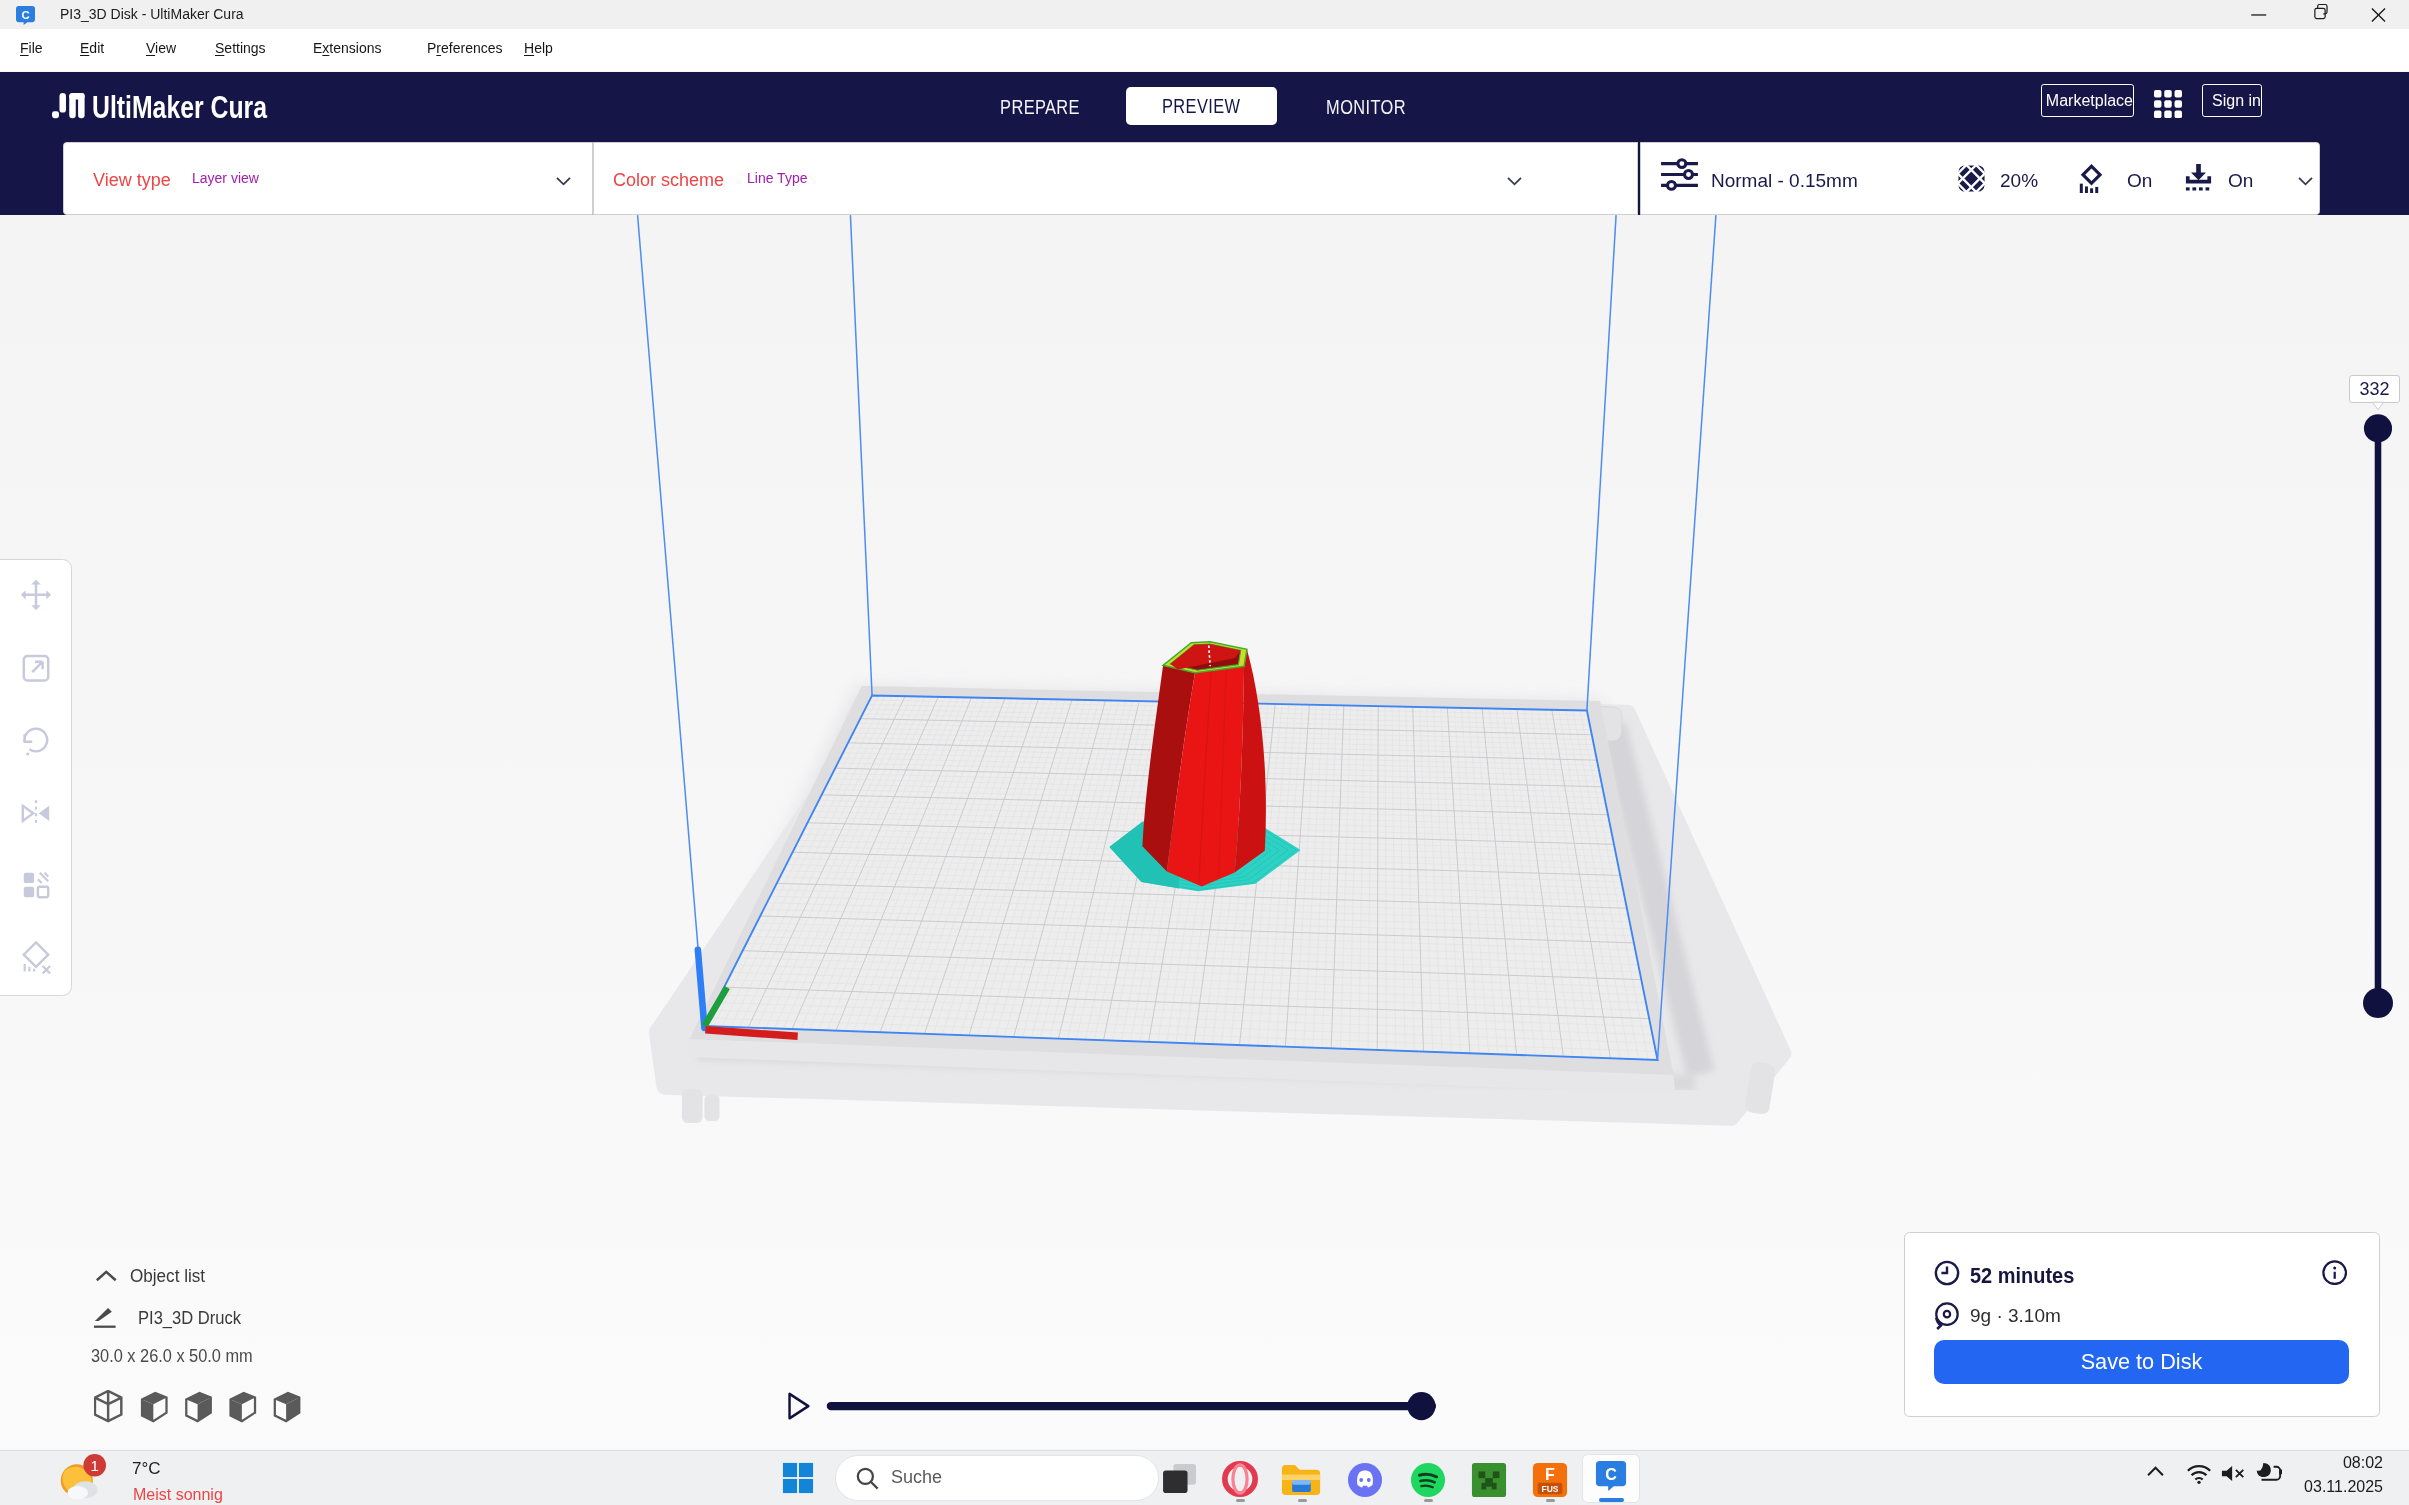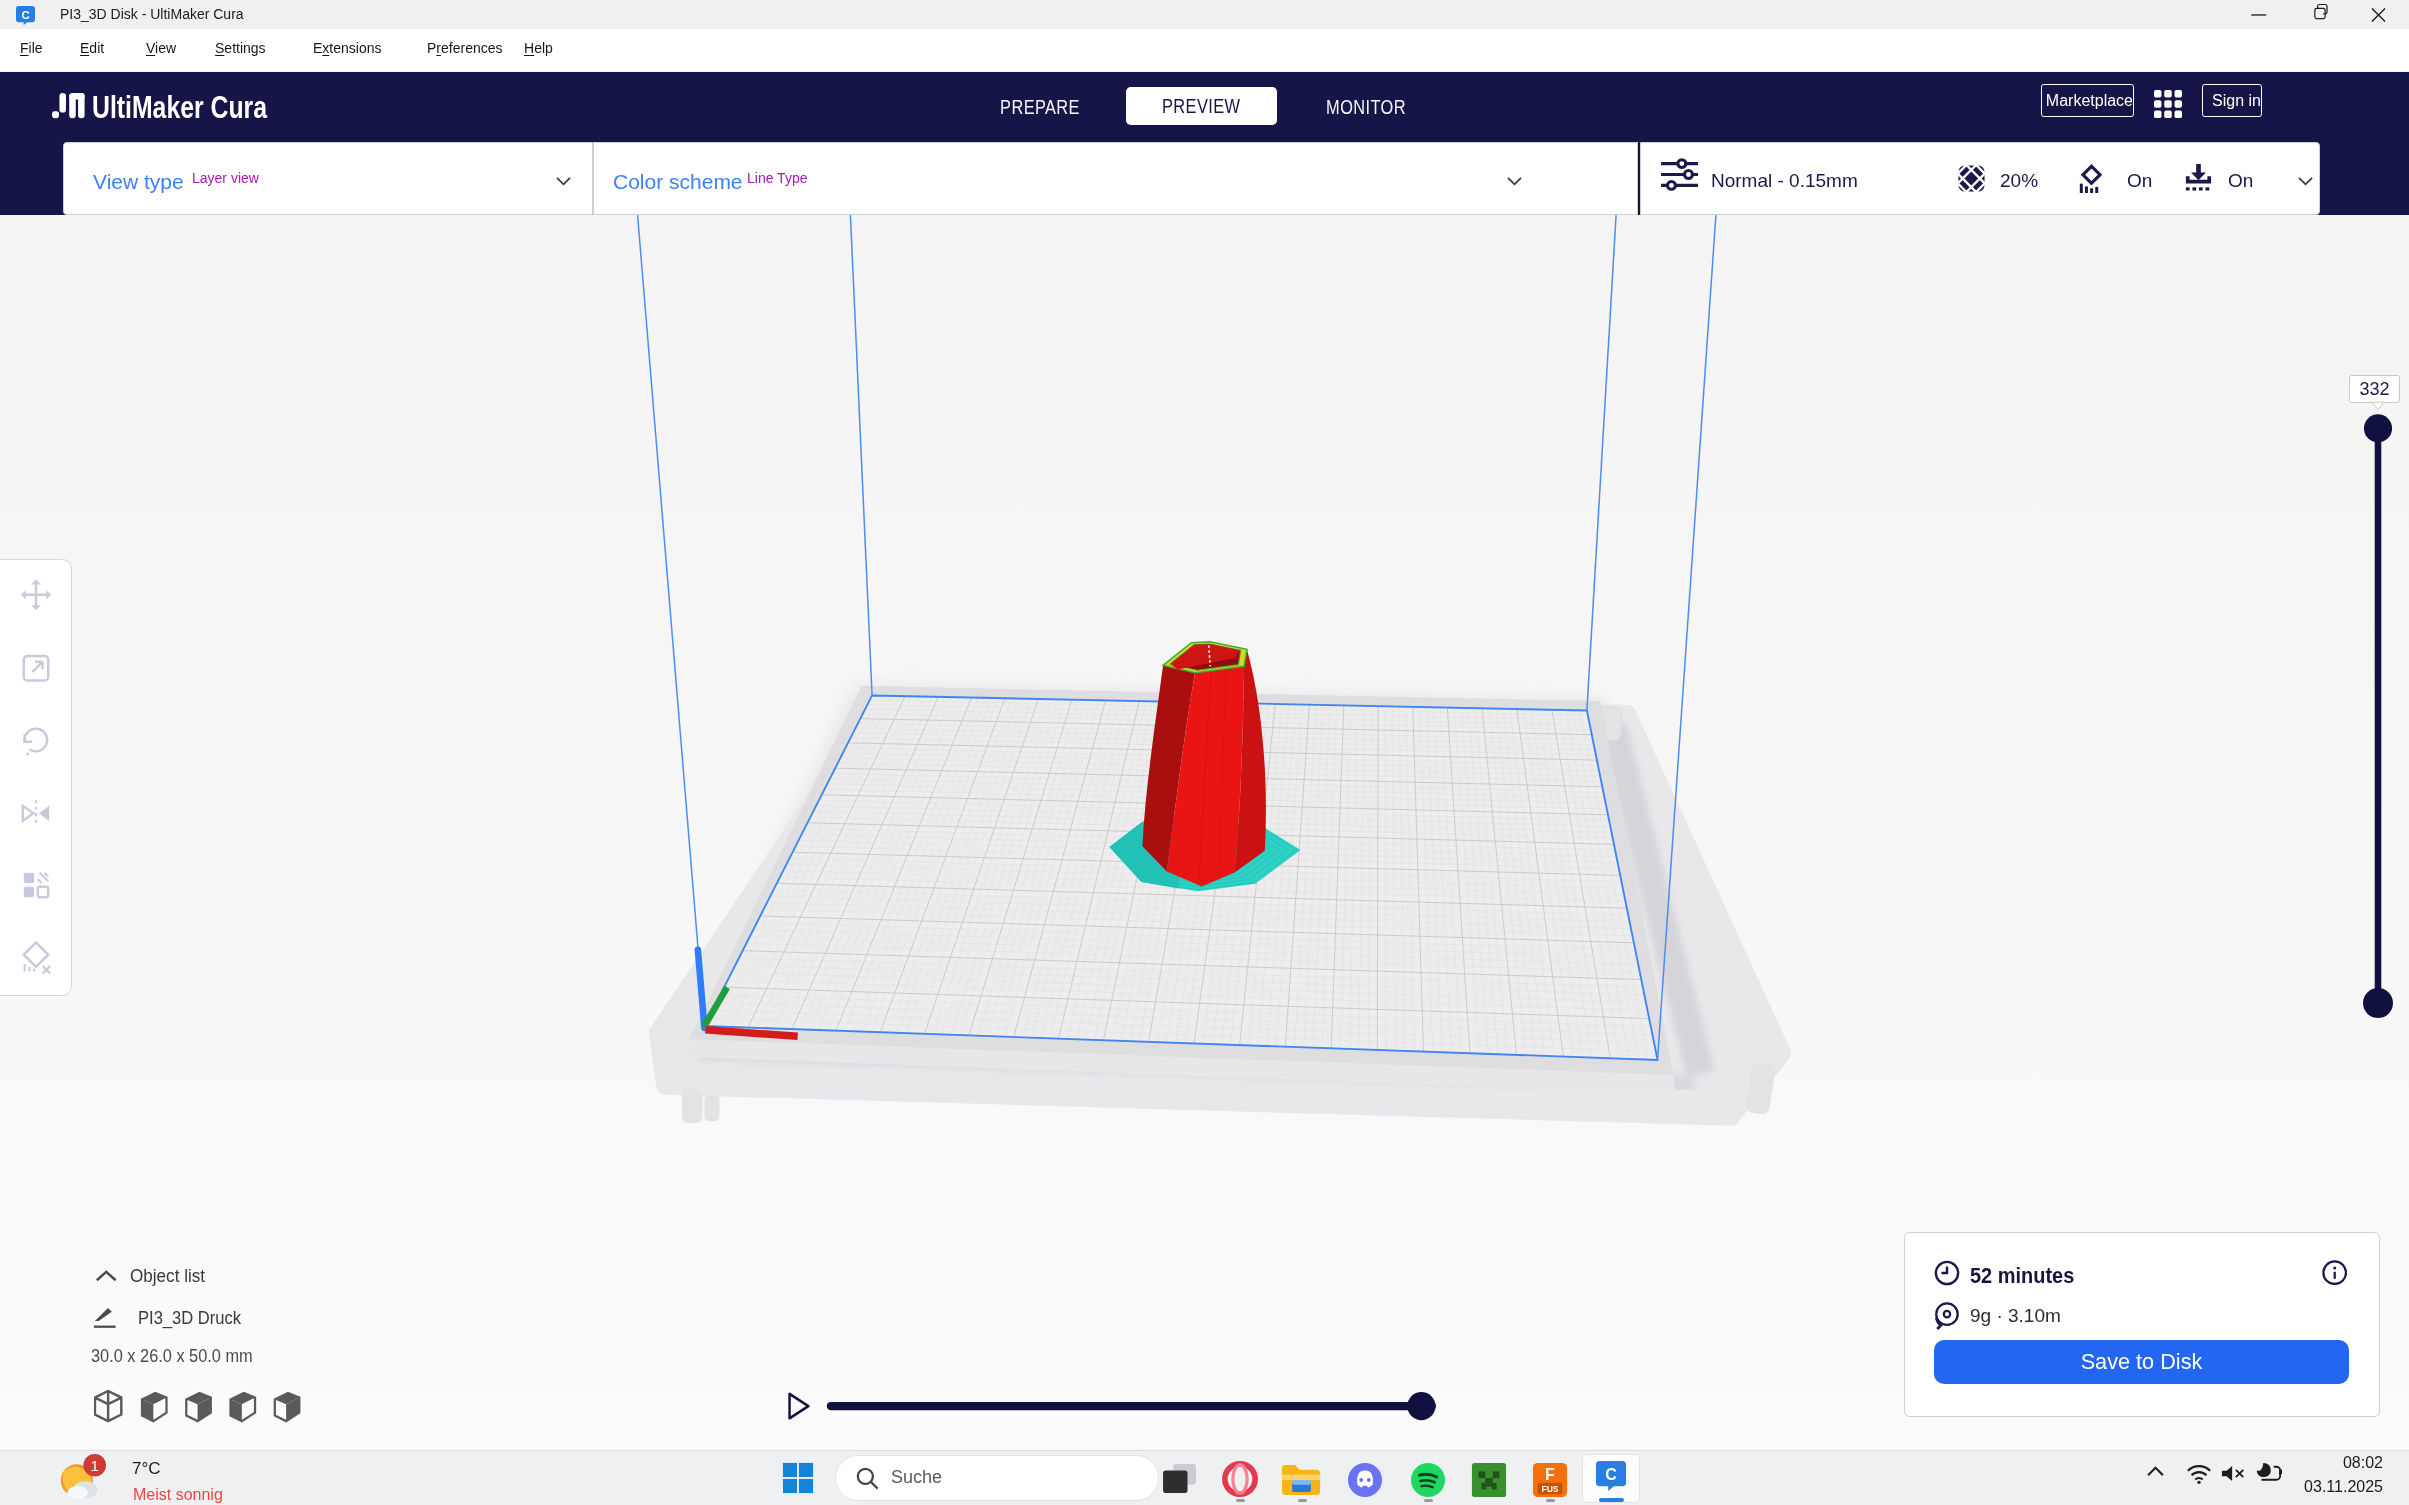--- a/index.html
+++ b/index.html
@@ -6,21 +6,21 @@
 .abs{position:absolute}
 #titlebar{position:absolute;left:0;top:0;width:2410px;height:29px;background:#f0f0f0;color:#1b1b1b;font-size:14px}
 #menubar{position:absolute;left:0;top:29px;width:2410px;height:42px;background:#ffffff;color:#161616;font-size:14px}
 .menuitem{position:absolute;top:11.3px}
 .menuitem u{text-decoration:underline;text-underline-offset:1.9px}
 #header{position:absolute;left:0;top:72px;width:2410px;height:143px;background:#151647}
 .htab{position:absolute;top:22.6px;font-size:21px;color:#f5f5fa;letter-spacing:0.5px;white-space:nowrap}
 #prevtab{position:absolute;left:1126px;top:15px;width:151px;height:38px;background:#fff;border-radius:4.7px;color:#151647;font-size:21px;text-align:center;line-height:38px;letter-spacing:0.5px}
 .hbtn{position:absolute;top:12.2px;height:33px;border:0.9px solid #fff;border-radius:2.8px;color:#fff;font-size:16px;text-align:right}
 .tpanel{position:absolute;top:142px;height:73px;background:#fff;border:0.9px solid #cfcfd1}
-.tlabel{color:#3b82f6;font-size:21px}
+.tlabel{color:#ef4444;font-size:18px}
 .tval{color:#a21caf;font-size:14px}
 .navy{color:#1a1a4a}
 </style></head><body>
 <div id="titlebar">
     <svg class="abs" style="left:16px;top:5.6px;font-size:15px" width="19" height="19" viewBox="0 0 20 20">
       <path d="M3,0 h14 a3,3 0 0 1 3,3 v11 a3,3 0 0 1 -3,3 h-5 l-4,3 v-3 h-5 a3,3 0 0 1 -3,-3 v-11 a3,3 0 0 1 3,-3 z" fill="#2a7de1"></path>
       <text x="10" y="14" font-size="12" font-weight="bold" fill="#fff" text-anchor="middle">C</text>
     </svg>
     <div class="abs" style="left:60px;top:5.6px">PI3_3D Disk - UltiMaker Cura</div>
     <svg class="abs" style="left:2230px;top:0" width="180" height="29" viewBox="0 0 191 31">

